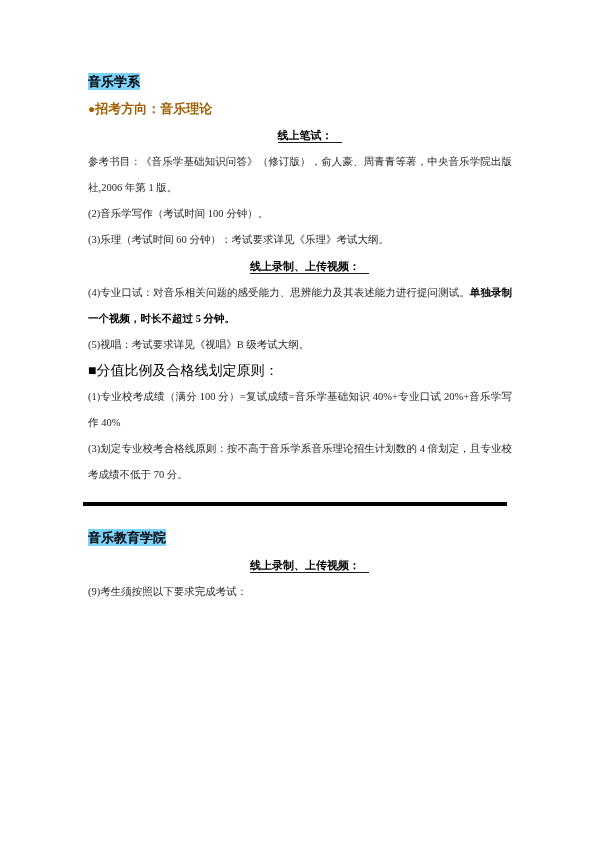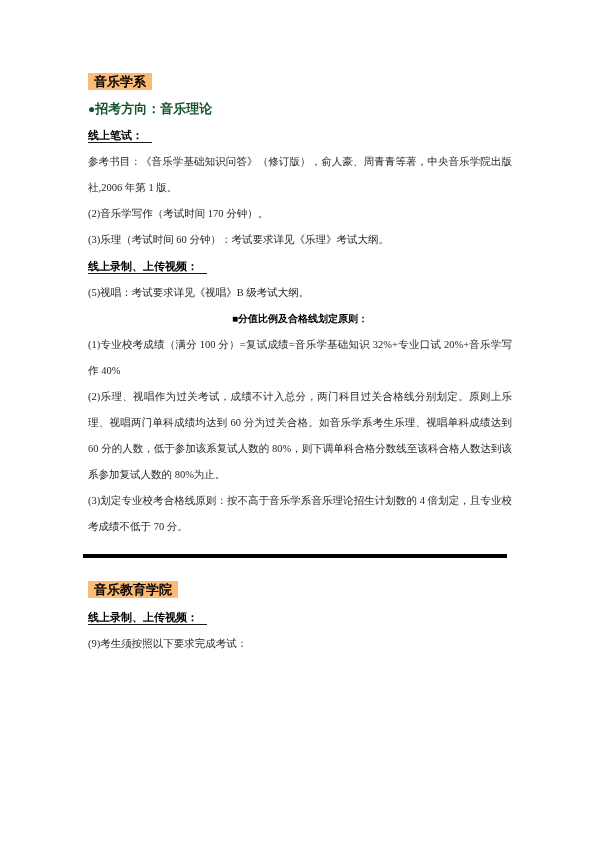--- a/index.html
+++ b/index.html
@@ -26,53 +26,54 @@
     font-size: 10.5px;
     line-height: 26px;
     text-align: justify;
     color: #262626;
   }
   .dept-line {
     text-align: left;
   }
   .dept-title {
     display: inline-block;
-    background: #fdba74;
+    background: #7dd3fc;
     font-family: "Liberation Sans", "DejaVu Sans", sans-serif;
     font-weight: bold;
     font-size: 13px;
     line-height: 17px;
     color: #000000;
-    padding: 0 6px;
+    padding: 0 0;
   }
   .direction {
     font-weight: bold;
     font-size: 13px;
-    color: #14532d;
+    color: #a16207;
     text-align: left;
   }
   .direction .bullet {
     font-size: 12px;
   }
   .uheading {
-    text-align: left;
+    text-align: center;
+    margin-left: 19px;
   }
   .uheading > span {
     font-weight: bold;
     font-size: 11px;
     color: #000000;
     border-bottom: 1.5px solid #1a1a1a;
     padding-right: 9px;
     padding-bottom: 1px;
   }
   .score-heading {
-    font-weight: bold;
-    font-size: 10px;
+    font-weight: normal;
+    font-size: 14px;
     color: #000000;
-    text-align: center;
+    text-align: left;
   }
   .bold-run {
     font-weight: bold;
     color: #000000;
   }
   .divider {
     height: 3.5px;
     width: 424px;
     margin: 14px 0 20px -5px;
     background: #000000;
@@ -87,34 +88,34 @@
 
     <p class="dept-line"><span class="dept-title">音乐学系</span></p>
 
     <p class="direction"><span class="bullet">●</span><span>招考方向：音乐理论</span></p>
 
     <p class="uheading"><span>线上笔试：</span></p>
 
 
     <p>参考书目：《音乐学基础知识问答》（修订版），俞人豪、周青青等著，中央音乐学院出版社,2006 年第 1 版。</p>
 
-    <p>(2)音乐学写作（考试时间 170 分钟）。</p>
+    <p>(2)音乐学写作（考试时间 100 分钟）。</p>
 
     <p>(3)乐理（考试时间 60 分钟）：考试要求详见《乐理》考试大纲。</p>
 
     <p class="uheading"><span>线上录制、上传视频：</span></p>
 
+    <p><span>(4)专业口试：对音乐相关问题的感受能力、思辨能力及其表述能力进行提问测试。</span><span class="bold-run">单独录制一个视频，时长不超过 5 分钟。</span></p>
 
     <p>(5)视唱：考试要求详见《视唱》B 级考试大纲。</p>
 
     <p class="score-heading"><span>■</span><span>分值比例及合格线划定原则：</span></p>
 
-    <p>(1)专业校考成绩（满分 100 分）=复试成绩=音乐学基础知识 32%+专业口试 20%+音乐学写作 40%</p>
+    <p>(1)专业校考成绩（满分 100 分）=复试成绩=音乐学基础知识 40%+专业口试 20%+音乐学写作 40%</p>
 
-    <p>(2)乐理、视唱作为过关考试，成绩不计入总分，两门科目过关合格线分别划定。原则上乐理、视唱两门单科成绩均达到 60 分为过关合格。如音乐学系考生乐理、视唱单科成绩达到 60 分的人数，低于参加该系复试人数的 80%，则下调单科合格分数线至该科合格人数达到该系参加复试人数的 80%为止。</p>
 
     <p>(3)划定专业校考合格线原则：按不高于音乐学系音乐理论招生计划数的 4 倍划定，且专业校考成绩不低于 70 分。</p>
 
   </div>
 
   <div class="divider"></div>
 
   <div>
 
     <p class="dept-line"><span class="dept-title">音乐教育学院</span></p>

